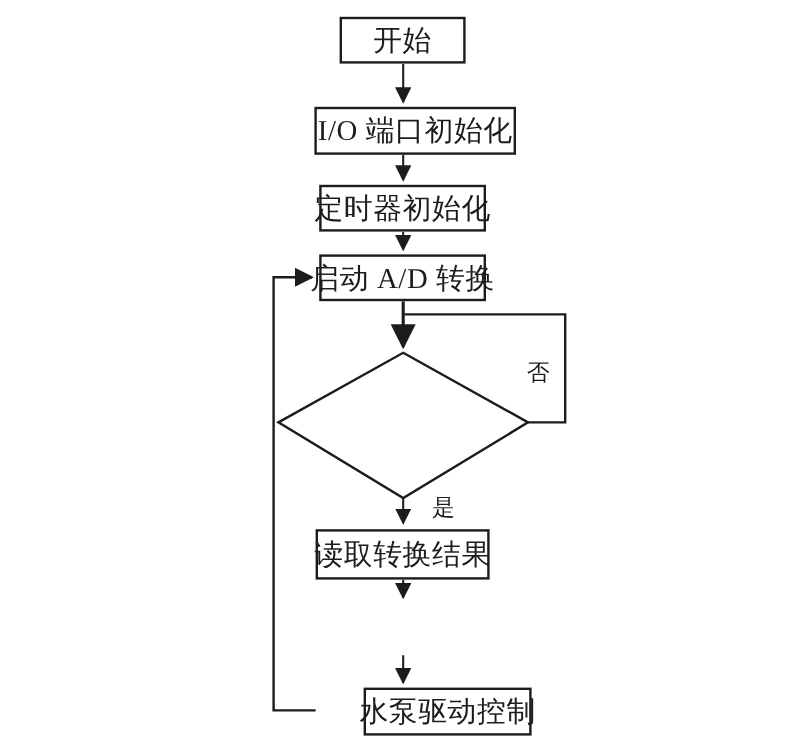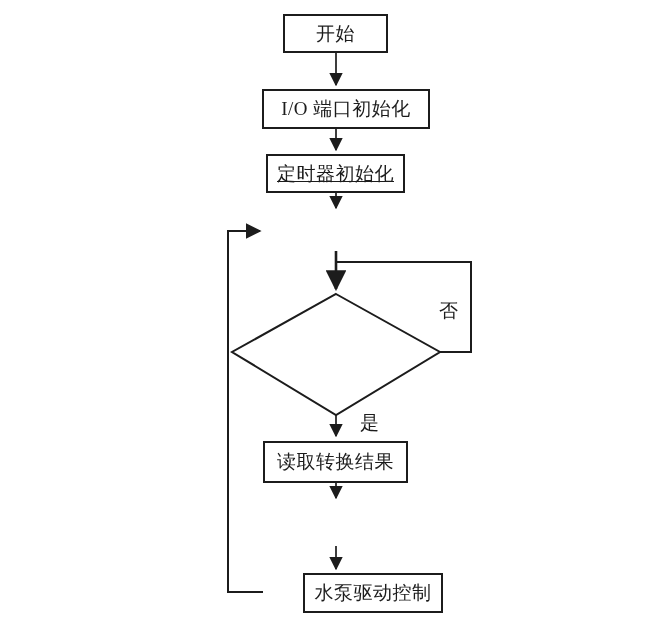--- a/index.html
+++ b/index.html
@@ -24,28 +24,28 @@
     height: 619px;
   }
   .node {
     position: absolute;
     box-sizing: border-box;
     background: #ffffff;
     border: 2px solid #1c1c1c;
     display: flex;
     align-items: center;
     justify-content: center;
-    font-size: 19px;
+    font-size: 24px;
     letter-spacing: 0.5px;
     white-space: nowrap;
   }
   
   #n-start         { left: 283px; top: 14px;  width: 105px; height: 39px; }
   #n-io-init       { left: 262px; top: 89px;  width: 168px; height: 40px; }
-  #n-timer-init    { left: 266px; top: 154px; width: 139px; height: 39px; text-decoration: underline; }
+  #n-timer-init    { left: 266px; top: 154px; width: 139px; height: 39px; }
   #n-start-ad      { left: 266px; top: 212px; width: 139px; height: 39px; }
   #n-read-result   { left: 263px; top: 441px; width: 145px; height: 42px; }
   #n-led-control   { left: 275px; top: 502px; width: 120px; height: 44px; }
   #n-pump-control  { left: 263px; top: 573px; width: 140px; height: 40px; margin-left: 40px; }
 
   .diamond-text {
     position: absolute;
     left: 266px;
     top: 322px;
     width: 145px;
@@ -97,20 +97,23 @@
   </div>
 
   <div class="node" id="n-io-init">
     <span>I/O 端口初始化</span>
   </div>
 
   <div class="node" id="n-timer-init">
     <span>定时器初始化</span>
   </div>
 
+  <div class="node" id="n-start-ad">
+    <span>启动 A/D 转换</span>
+  </div>
 
   <div class="diamond-text">
   </div>
 
   <div class="edge-label" id="lbl-no">否</div>
   <div class="edge-label" id="lbl-yes">是</div>
 
   <div class="node" id="n-read-result">
     <span>读取转换结果</span>
   </div>

